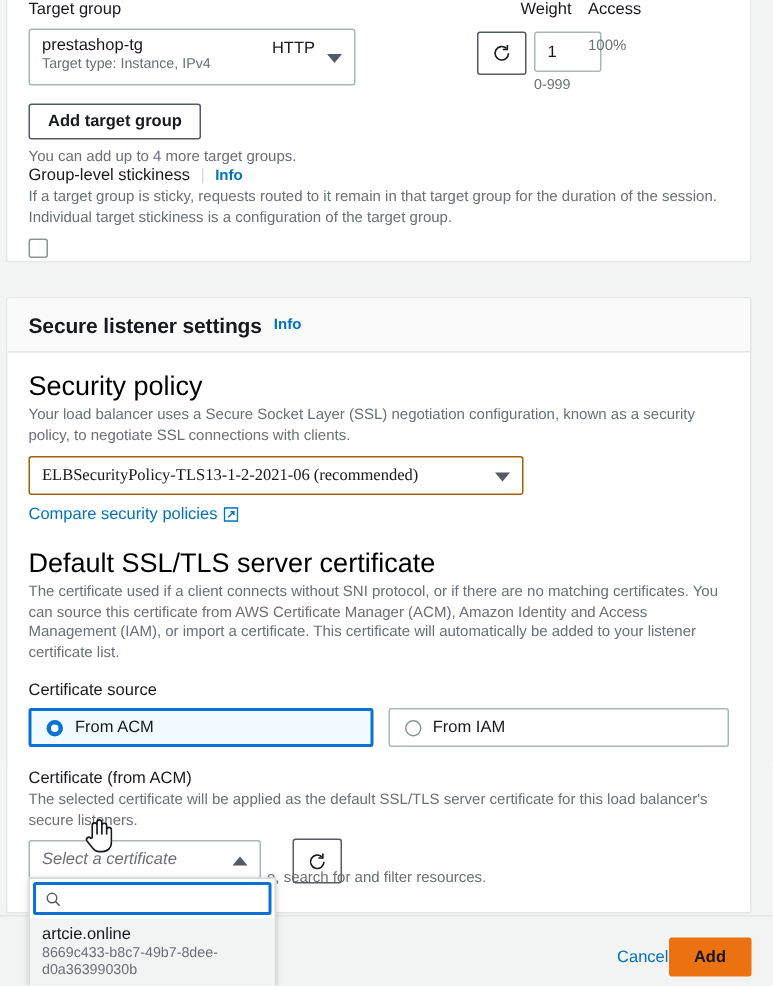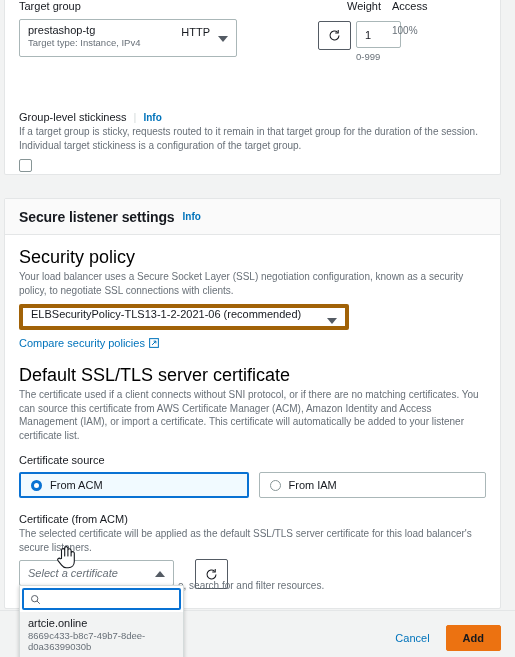--- a/index.html
+++ b/index.html
@@ -217,31 +217,32 @@
     border-radius: 2px;
     background: #fff;
     margin-right: 7px;
     flex: none;
   }
   .cb-label { font-size: 11px; color: #16191f; }
 
   
   .sel {
     position: relative;
-    border: 4px solid #a16207;
+    border: 1px solid #a16207;
     border-radius: 2px;
     background: #fff;
     height: 26px;
     box-sizing: border-box;
     display: flex;
-    align-items: flex-start;
+    align-items: center;
     padding: 0 8px;
     font-size: 11px;
     color: #16191f;
     cursor: pointer;
+    font-family: Liberation Serif, serif;
   }
   .sel .caret {
     position: absolute;
     right: 8px; top: 10px;
     width: 0; height: 0;
     border-left: 5px solid transparent;
     border-right: 5px solid transparent;
     border-top: 6px solid #545b64;
   }
 
@@ -377,21 +378,21 @@
     width: 515px;
     height: 47px;
     background: #f2f3f3;
     border-top: 1px solid #e4e6e7;
   }
   .footer-actions {
     position: absolute;
     right: 14px; top: 14px;
     display: flex;
     align-items: center;
-    gap: 16px;
+    gap: 0;
   }
 
   
   .cursor {
     position: absolute;
     left: 56px; top: 545px;
     z-index: 60;
     pointer-events: none;
   }
 </style>
@@ -422,20 +423,24 @@
           <path d="M13.5 8a5.5 5.5 0 1 1-1.7-3.97" fill="none" stroke="#16191f" stroke-width="1.3"></path>
           <path d="M12.6 1.2 L12.6 4.9 L8.9 4.9" fill="none" stroke="#16191f" stroke-width="1.3"></path>
         </svg>
       </div>
 
       <input class="weight-input" value="1" style="">
       <span class="weight-range">0-999</span>
       <span class="percent-val">100%</span>
     </div>
 
+    <div style="position:absolute;left:14px;top:77px;">
+      <button class="btn-normal">Add target group</button>
+      <div class="desc" style="margin-top:5px;">You can add up to 4 more target groups.</div>
+    </div>
 
     <div style="position:absolute;left:14px;top:119px;width:475px;">
       <div style="display:flex;align-items:center;">
         <span class="lbl">Group-level stickiness</span>
         <span style="color:#d5dbdb;margin:0 7px;">|</span>
         <span class="info-link" style="margin-left:0;">Info</span>
       </div>
       <div class="desc">If a target group is sticky, requests routed to it remain in that target group for the duration of the session. Individual target stickiness is a configuration of the target group.</div>
       <div class="cb-row">
         <span class="cb-box"></span>

